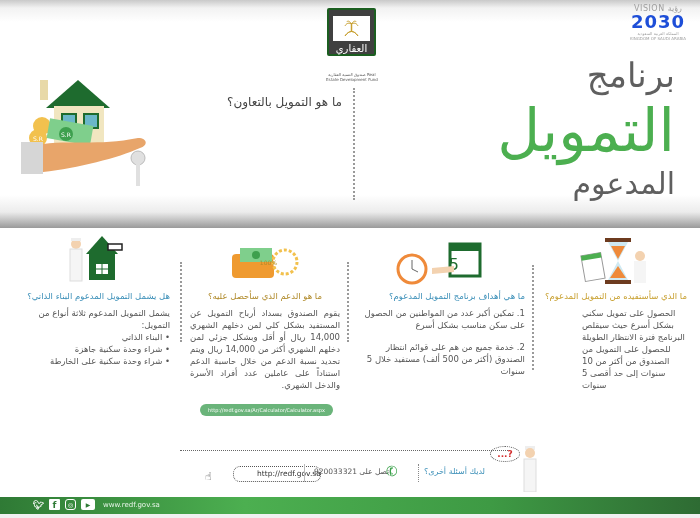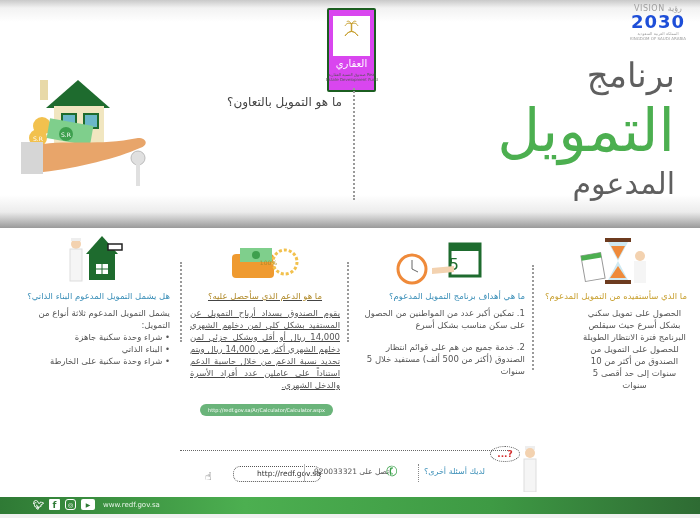--- a/index.html
+++ b/index.html
@@ -4,22 +4,22 @@
 <style>
   * { box-sizing: border-box; margin: 0; padding: 0; }
   html, body { width: 700px; height: 518px; overflow: hidden; background: #fff; }
   body { font-family: "DejaVu Sans", sans-serif; color: #444; position: relative; }
 
   .top-band {
     position: absolute; left: 0; top: 0; width: 700px; height: 228px;
     background: linear-gradient(#c9c9c9 0px, #f2f2f2 8px, #ffffff 22px, #ffffff 195px, #ececec 212px, #9a9a9a 228px);
   }
   .gov-logo {
-    position: absolute; left: 327px; top: 8px; width: 49px; height: 84px;
-    background: #d946ef; border: 2px solid #1b5e20; border-radius: 2px;
+    position: absolute; left: 327px; top: 8px; width: 49px; height: 48px;
+    background: #404040; border: 2px solid #1b5e20; border-radius: 2px;
     display: flex; flex-direction: column; align-items: center; justify-content: flex-start; padding-top: 6px;
   }
   .gov-logo .inner { width: 37px; height: 40px; background: #fff; position: relative; }
   .gov-logo .palm { position: absolute; left: 10px; top: 4px; width: 17px; height: 18px; }
   .gov-logo .ar { color:#fff; font-size: 10px; margin-top: 2px; direction: rtl; font-family: "DejaVu Sans", sans-serif; }
   .gov-logo-caption { position: absolute; left: 324px; top: 72px; width: 56px; font-size: 4px; color: #555; text-align: center; }
 
   .vision { position: absolute; left: 620px; top: 4px; width: 76px; height: 44px; text-align: center; color: #9e9e9e; }
   .vision .v1 { font-size: 8px; letter-spacing: 0.5px; }
   .vision .v2 { font-size: 18px; font-weight: bold; line-height: 18px; letter-spacing: 1px; color: #1d4ed8; }
@@ -40,24 +40,24 @@
 
   .card { position: absolute; top: 232px; direction: rtl; text-align: right; }
   .card .q { font-size: 8.5px; margin-bottom: 6px; white-space: nowrap; }
   .card .a { font-size: 8.5px; color: #555; line-height: 12px; }
   .card .a li { list-style: none; }
   .card .a li.bullet::before { content: "• "; }
   .card .illus { height: 55px; position: relative; margin-bottom: 4px; }
 
   .c1 { left: 537px; width: 150px; }
   .c1 .q { color: #c8a030; }
-  .c1 .a { text-align: center; margin-left: 45px; }
+  .c1 .a { text-align: left; margin-left: 45px; }
   .c2 { left: 362px; width: 163px; }
   .c2 .q { color: #3b8fb8; }
-  .c3 { left: 190px; width: 150px; text-decoration: underline; }
+  .c3 { left: 190px; width: 150px; }
   .c3 .q { color: #b08a2a; text-align: center; }
   .c3 .a { text-align: justify; text-align-last: right; }
   .c4 { left: 10px; width: 160px; }
   .c4 .q { color: #3b8fb8; }
 
   .link-pill {
     position: absolute; left: 200px; top: 404px; width: 133px; height: 12px; border-radius: 6px;
     background: #6ab47a; color: #fff; font-size: 5px; line-height: 12px; text-align: center; overflow: hidden; white-space: nowrap;
   }
 
@@ -212,22 +212,22 @@
       <rect x="98" y="12" width="14" height="6" fill="#fff" stroke="#222" stroke-width="1.5"></rect>
       <rect x="86" y="32" width="12" height="10" fill="#fff"></rect>
       <line x1="92" y1="32" x2="92" y2="42" stroke="#1e6b2e"></line>
       <line x1="86" y1="37" x2="98" y2="37" stroke="#1e6b2e"></line>
     </svg>
   </div>
   <div class="q">هل يشمل التمويل المدعوم البناء الذاتي؟</div>
   <div class="a">
     <div>يشمل التمويل المدعوم ثلاثة أنواع من التمويل:</div>
     <ul>
+      <li class="bullet">البناء الذاتي</li>
       <li class="bullet">شراء وحدة سكنية جاهزة</li>
-      <li class="bullet">البناء الذاتي</li>
       <li class="bullet">شراء وحدة سكنية على الخارطة</li>
     </ul>
   </div>
 </div>
 
 <div class="dotted-h"></div>
 
 <div class="contact-url">http://redf.gov.sa</div>
 <div class="hand-icon">☝</div>
 <div class="sep-bar"></div>

